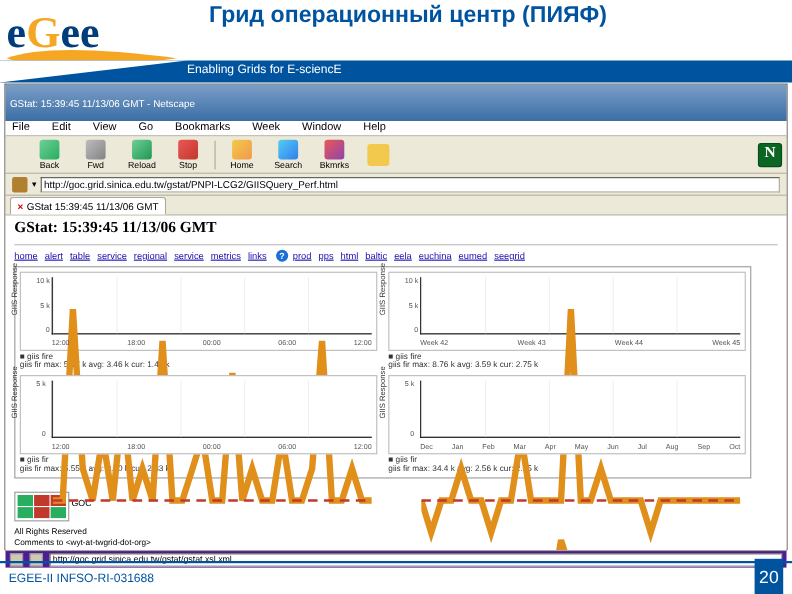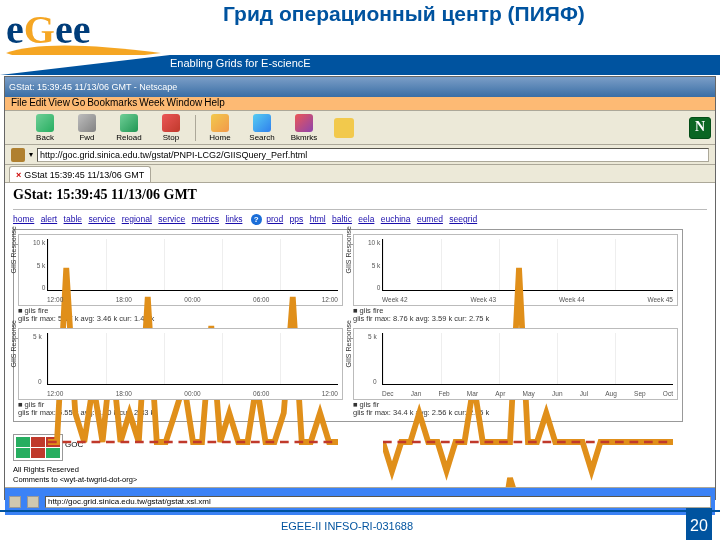--- a/index.html
+++ b/index.html
@@ -4,30 +4,30 @@
 <style>
   * { box-sizing: border-box; margin: 0; padding: 0; }
   body { width: 720px; height: 540px; font-family: Arial, sans-serif; background: #fff; overflow: hidden; position: relative; }
 
   
   .slide-header { position: relative; height: 88px; }
   .logo-egee { position: absolute; top: 6px; left: 6px; width: 155px; height: 52px; }
   .logo-e-big { font-size: 40px; font-weight: bold; color: #003d7a; font-family: Georgia, serif; }
   .logo-g-yellow { font-size: 40px; font-weight: bold; color: #f5a623; font-family: Georgia, serif; }
   .logo-swoosh { position:absolute; top:36px; left:0; width:155px; height:22px; }
-  .slide-title { position: absolute; top: 2px; left: 223px; font-size: 21px; font-weight: bold; color: #00539f; }
+  .slide-title { position: absolute; top: 2px; left: 190px; font-size: 21px; font-weight: bold; color: #00539f; }
   .blue-band { position: absolute; top: 55px; left: 0; width: 720px; height: 20px; background: #00539f; }
   .subtitle { position: absolute; top: 57px; left: 170px; font-size: 11px; color: #fff; }
   .wedge { position:absolute; top:55px; left:0; width:0; height:0; border-left:170px solid #fff; border-bottom:20px solid transparent; }
 
   
   .browser { position: absolute; top: 76px; left: 4px; width: 712px; height: 424px; border: 1px solid #666; background: #ece9d8; font-size: 9px; }
-  .titlebar { height: 20px; background: linear-gradient(#7b9ec7,#3a6ea5); color: #fff; display: flex; align-items: center; padding: 0 4px; }
+  .titlebar { height: 33px; background: linear-gradient(#7b9ec7,#3a6ea5); color: #fff; display: flex; align-items: center; padding: 0 4px; }
   .titlebar-text { font-size: 9px; }
-  .menubar { height: 14px; background: #fdba74; border-bottom: 1px solid #aca899; display: flex; gap: 2px; padding-left: 6px; font-size: 10px; }
+  .menubar { height: 14px; background: #ffffff; border-bottom: 1px solid #aca899; display: flex; gap: 20px; padding-left: 6px; font-size: 10px; }
   .menubar span { cursor: default; }
   .toolbar { height: 34px; background: #ece9d8; border-bottom: 1px solid #aca899; display: flex; align-items: center; gap: 6px; padding-left: 22px; }
   .tbtn { display: flex; flex-direction: column; align-items: center; font-size: 8px; width: 36px; cursor: pointer; }
   .tbtn .ico { width: 18px; height: 18px; border-radius: 3px; margin-bottom: 1px; }
   .ico-back { background: linear-gradient(135deg,#6fcf97,#27ae60); }
   .ico-fwd { background: linear-gradient(135deg,#bdbdbd,#828282); }
   .ico-reload { background: linear-gradient(135deg,#6fcf97,#219653); }
   .ico-stop { background: linear-gradient(135deg,#eb5757,#c0392b); }
   .ico-home { background: linear-gradient(135deg,#f2c94c,#f2994a); }
   .ico-search { background: linear-gradient(135deg,#56ccf2,#2f80ed); }
@@ -61,26 +61,26 @@
   .chart-caption { font-size:7.5px; color:#333; margin-top:1px; line-height:1.1;}
 
   .goc-box { margin-top:6px; border:1px solid #999; display:inline-block; padding:2px;}
   .goc-grid { display:grid; grid-template-columns:repeat(3,14px); grid-template-rows:repeat(2,10px); gap:1px;}
   .sq-g { background:#27ae60;}
   .sq-r { background:#c0392b;}
   .goc-label { font-size:8px; margin-left:2px; vertical-align:top;}
 
   .copyright { font-size:7.5px; color:#000; margin-top:4px; line-height:1.3;}
 
-  .statusbar { height:28px; background:#3b82f6; border-top:1px solid #aca899; display:flex; align-items:center; font-size:9px; padding:0 4px; gap:6px;}
+  .statusbar { height:16px; background:#4c1d95; border-top:1px solid #aca899; display:flex; align-items:center; font-size:9px; padding:0 4px; gap:6px;}
   .sb-ico { width:12px; height:12px; background:#d0c8b0; border:1px solid #999;}
   .sb-url { flex:1; background:#fff; border:1px inset #aca899; height:12px; font-size:8px; padding:0 2px;}
 
   
-  .slide-footer { position:absolute; bottom:0; left:0; width:720px; height:30px;text-align:center; }
+  .slide-footer { position:absolute; bottom:0; left:0; width:720px; height:30px; }
   .footer-line { height:2px; background:#00539f; }
   .footer-row { display:flex; align-items:center; height:28px; padding:0 8px; font-size:11px; color:#00539f; }
   .footer-left { flex:1; }
   .footer-right { margin-right:8px;}
   .slide-num { background:#00539f; color:#fff; width:26px; height:36px; display:flex; align-items:center; justify-content:center; font-size:16px; font-weight:normal;}
 </style>
 </head>
 <body>
 
 <div class="slide-header">

